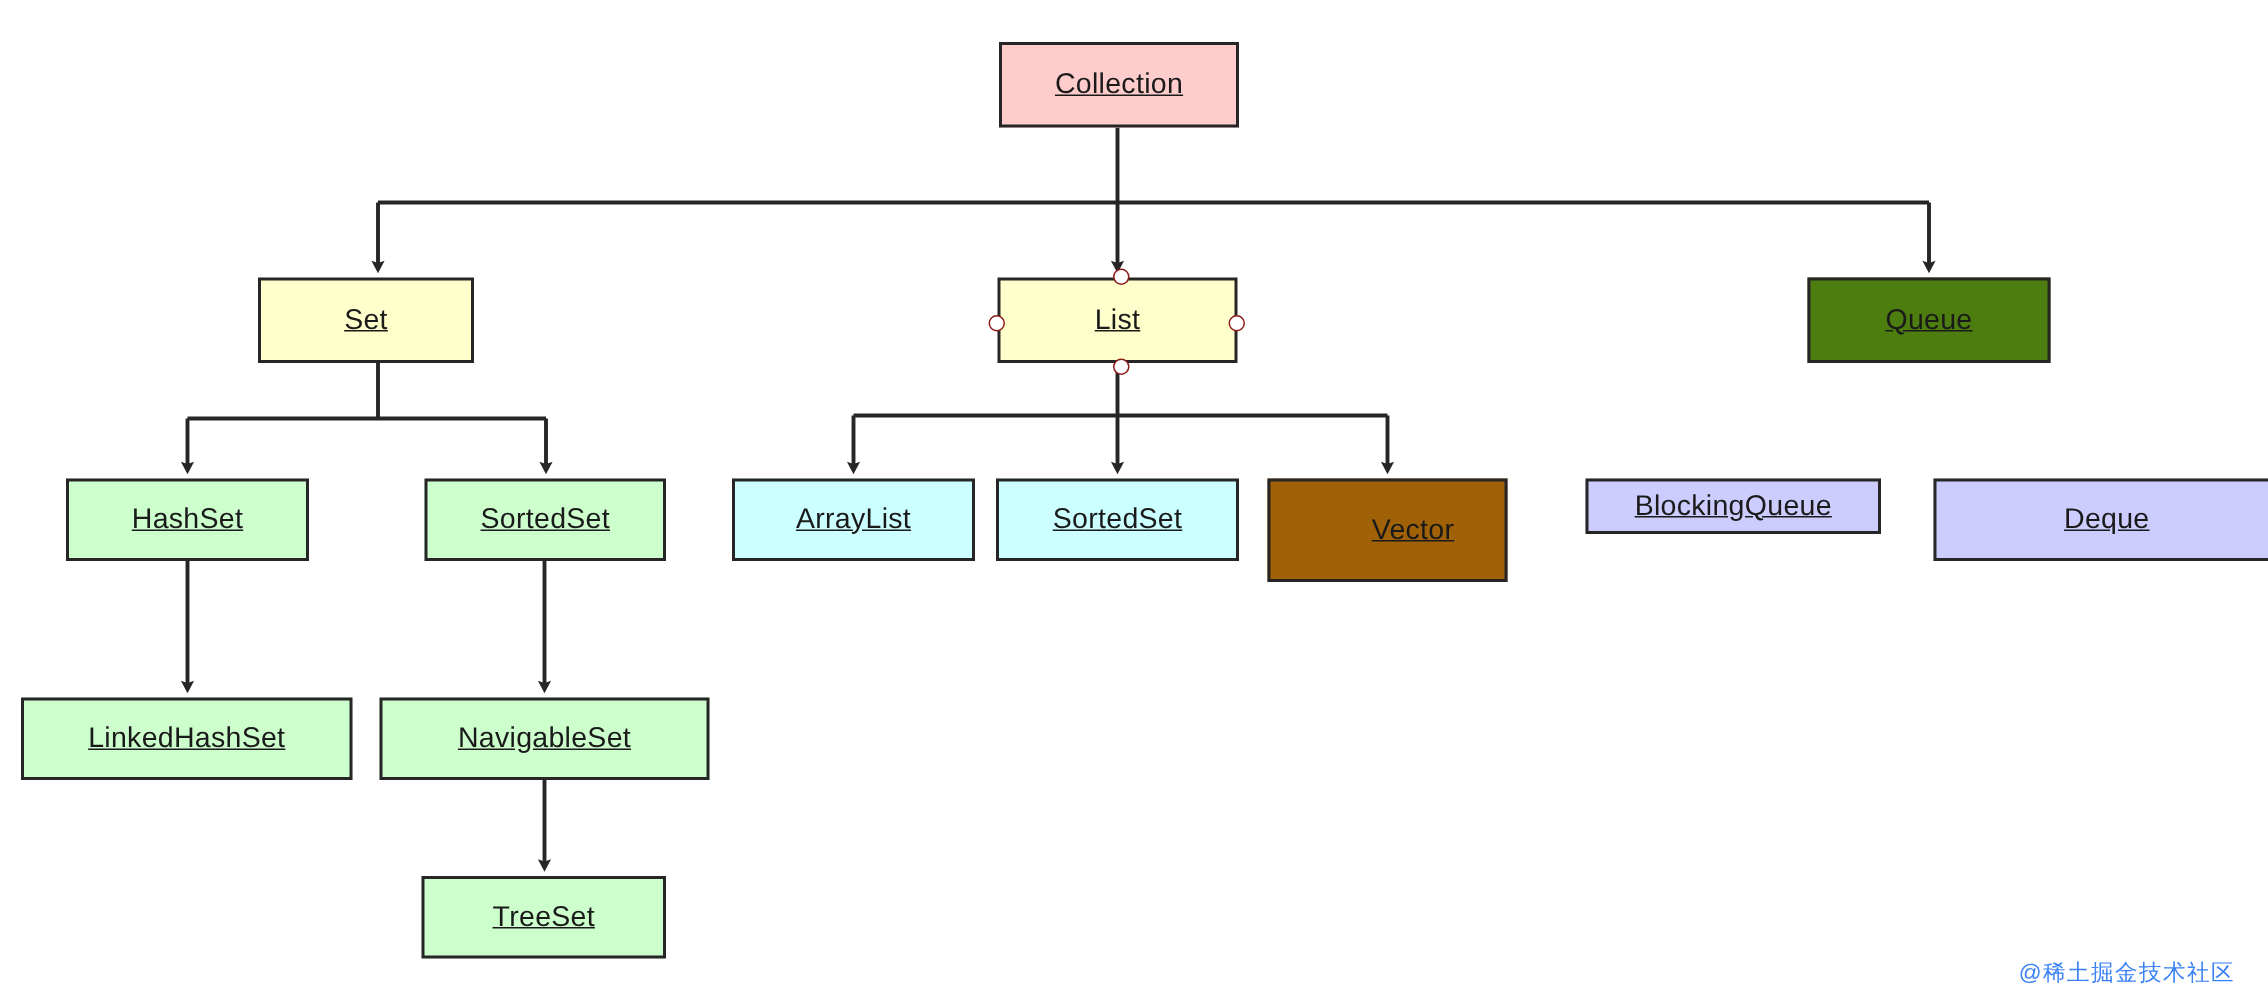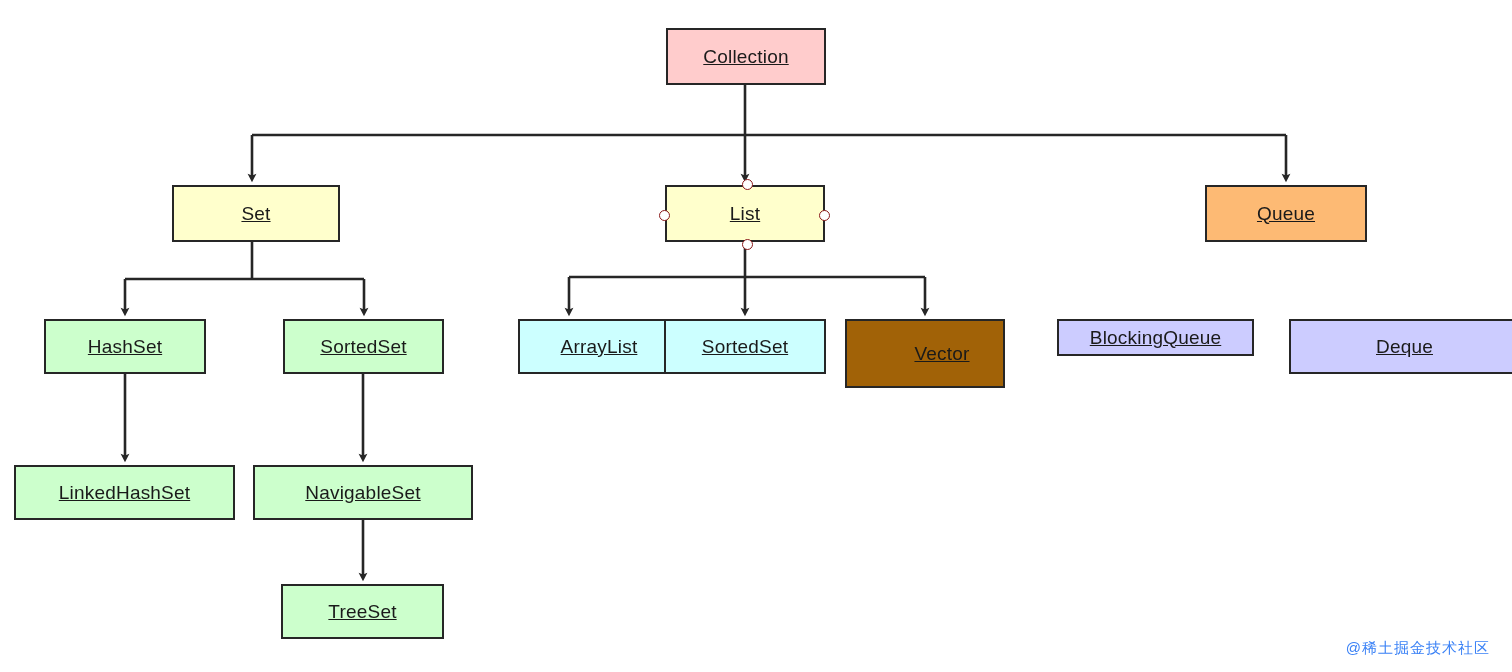--- a/index.html
+++ b/index.html
@@ -50,40 +50,40 @@
       <path d="M125,374 L125,458" marker-end="url(#ah)"></path>
       <path d="M363,374 L363,458" marker-end="url(#ah)"></path>
       <path d="M363,520 L363,577" marker-end="url(#ah)"></path>
     </g>
   </svg>
 
   <div id="nodes">
       <div class="node" style="left: 666px; top: 28px; width: 160px; height: 57px; background: rgb(255, 204, 204); border-color: rgb(38, 38, 38);">
         <span>Collection</span>
       </div>
-      <div class="node" style="left: 172px; top: 185px; width: 168px; height: 57px; background: rgb(255, 255, 204); border-color: rgb(38, 38, 38);">
+      <div class="node" style="left: 172px; top: 185px; width: 144px; height: 57px; background: rgb(255, 255, 204); border-color: rgb(38, 38, 38);">
         <span>Set</span>
       </div>
       <div class="node" style="left: 665px; top: 185px; width: 160px; height: 57px; background: rgb(255, 255, 204); border-color: rgb(38, 38, 38); justify-content: center;">
         <span>List</span>
         <div class="handle" style="left: 74.5px; top: -8.5px; background: rgb(255, 255, 255); border-color: rgb(139, 26, 26);"></div>
         <div class="handle" style="left: 152px; top: 23px; background: rgb(255, 255, 255); border-color: rgb(139, 26, 26);"></div>
         <div class="handle" style="left: 74.5px; top: 52px; background: rgb(255, 255, 255); border-color: rgb(139, 26, 26);"></div>
         <div class="handle" style="left: -8px; top: 23px; background: rgb(255, 255, 255); border-color: rgb(139, 26, 26);"></div>
       </div>
-      <div class="node" style="left: 1205px; top: 185px; width: 162px; height: 57px; background: #fdba74; border-color: rgb(38, 38, 38);">
+      <div class="node" style="left: 1205px; top: 185px; width: 162px; height: 57px; background: #4d7c0f; border-color: rgb(38, 38, 38);">
         <span>Queue</span>
       </div>
       <div class="node" style="left: 44px; top: 319px; width: 162px; height: 55px; background: rgb(204, 255, 204); border-color: rgb(38, 38, 38);">
         <span>HashSet</span>
       </div>
       <div class="node" style="left: 283px; top: 319px; width: 161px; height: 55px; background: rgb(204, 255, 204); border-color: rgb(38, 38, 38);">
         <span>SortedSet</span>
       </div>
-      <div class="node" style="left: 488px; top: 319px; width: 162px; height: 55px; background: rgb(204, 255, 255); border-color: rgb(38, 38, 38); margin-left: 30px;">
+      <div class="node" style="left: 488px; top: 319px; width: 162px; height: 55px; background: rgb(204, 255, 255); border-color: rgb(38, 38, 38);">
         <span>ArrayList</span>
       </div>
       <div class="node" style="left: 664px; top: 319px; width: 162px; height: 55px; background: rgb(204, 255, 255); border-color: rgb(38, 38, 38);">
         <span>SortedSet</span>
       </div>
       <div class="node" style="left: 845px; top: 319px; width: 160px; height: 69px; background: #a16207; border-color: rgb(38, 38, 38); padding-left: 34px;">
         <span>Vector</span>
       </div>
       <div class="node" style="left: 1057px; top: 319px; width: 197px; height: 37px; background: rgb(204, 204, 255); border-color: rgb(38, 38, 38);">
         <span>BlockingQueue</span>

